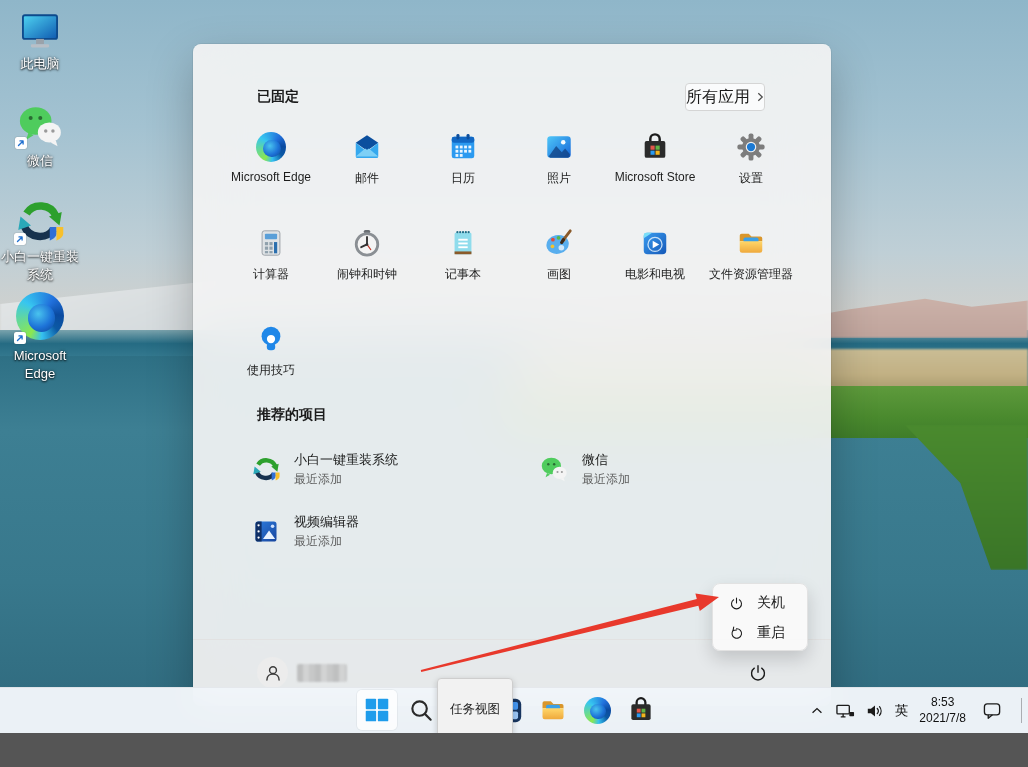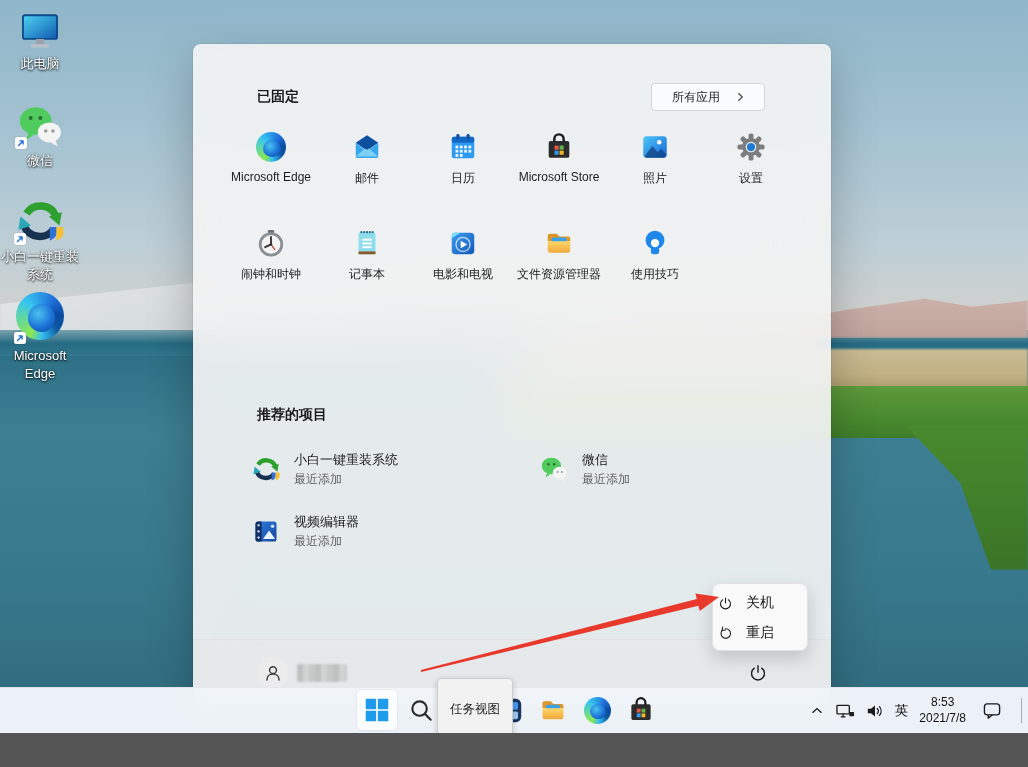--- a/index.html
+++ b/index.html
@@ -41,23 +41,23 @@
   .ic-edge{position:relative;border-radius:50%;display:inline-block;
     background:conic-gradient(from 210deg at 55% 45%,#8ce84f,#37c6f0 26%,#2170dc 52%,#0a4aa0 68%,#0c59a4 80%,#35c1f1 92%,#8ce84f);}
   .ic-edge::after{content:'';position:absolute;width:58%;height:58%;left:24%;top:26%;border-radius:50%;
     background:radial-gradient(circle at 38% 35%,#49c3ee 0%,#1d73d8 55%,#0b4496 100%);}
 
   
   .start-menu{left:193px;top:44px;width:638px;height:662px;border-radius:8px;
     background:rgba(243,243,243,.93);backdrop-filter:blur(26px) saturate(1.3);
     box-shadow:0 18px 45px rgba(0,0,0,.25),0 0 0 1px rgba(0,0,0,.06);z-index:10;}
   .sec-header{position:absolute;font-size:14px;font-weight:700;color:#1b1b1b;margin-left:7px;}
-  .all-apps{position:absolute;right:66px;top:39px;height:26px;display:flex;align-items:center;gap:17px;
-    padding:0 20px;background:rgba(255,255,255,.75);border:1px solid #d5d5d5;border-radius:4px;
-    font-size:12px;color:#1b1b1b;cursor:pointer;}
+  .all-apps{position:absolute;right:66px;top:39px;height:26px;display:flex;align-items:center;gap:7px;
+    padding:0 0;background:rgba(255,255,255,.75);border:1px solid #d5d5d5;border-radius:4px;
+    font-size:16px;color:#1b1b1b;cursor:pointer;}
   .pinned-grid{position:absolute;left:30px;top:76px;display:grid;grid-template-columns:repeat(6,96px);}
   .app{height:84px;display:flex;flex-direction:column;align-items:center;padding-top:12px;
     border-radius:4px;cursor:pointer;}
   .app-label{margin-top:8px;font-size:12px;color:#1d1d1d;white-space:nowrap;}
   .rec-grid{position:absolute;left:59px;top:402px;display:grid;grid-template-columns:288px 288px;row-gap:16px;}
   .rec-item{display:flex;align-items:center;gap:14px;height:46px;border-radius:4px;cursor:pointer;}
   .rec-title{font-size:13px;color:#1b1b1b;}
   .rec-sub{font-size:12px;color:#5f5f5f;margin-top:2px;}
   .user-bar{position:absolute;left:0;right:0;bottom:0;height:66px;border-top:1px solid #e2e2e2;
     background:rgba(232,232,232,.45);border-radius:0 0 8px 8px;}
@@ -66,21 +66,21 @@
   .user-name-blur{position:absolute;left:104px;top:24px;width:50px;height:18px;border-radius:2px;
     background:repeating-linear-gradient(90deg,#b9b9b9 0 6px,#cfcfcf 6px 12px,#c2c2c2 12px 18px);
     filter:blur(1.2px);opacity:.85;}
   .power-btn{position:absolute;right:56px;top:16px;width:34px;height:34px;border-radius:4px;
     display:flex;align-items:center;justify-content:center;cursor:pointer;color:#1b1b1b;}
 
   
   .power-flyout{left:712px;top:583px;width:96px;height:68px;border-radius:8px;z-index:30;
     background:rgba(249,249,249,.97);border:1px solid #e2e2e2;
     box-shadow:0 8px 18px rgba(0,0,0,.16);padding:4px 0;box-sizing:border-box;}
-  .pf-item{height:30px;display:flex;align-items:center;gap:12px;padding-left:4px;
+  .pf-item{height:30px;display:flex;align-items:center;gap:12px;padding-left:15px;
     font-size:14px;color:#1b1b1b;cursor:pointer;}
 
   
   .tooltip{left:437px;top:678px;z-index:25;background:#f2f2f2;border:1px solid #cecece;
     border-radius:4px;padding:22px 12px;font-size:12.5px;color:#1f1f1f;
     box-shadow:0 2px 6px rgba(0,0,0,.18);white-space:nowrap;}
 
   
   .arrow-svg{left:0;top:0;z-index:40;pointer-events:none;}
 
@@ -403,47 +403,59 @@
         <div class="app-label">邮件</div>
       </div>
       <div class="app">
         <svg class="ic" width="30" height="30">
             <use href="#sym-calendar"></use>
           </svg>
         <div class="app-label">日历</div>
       </div>
       <div class="app">
         <svg class="ic" width="30" height="30">
+            <use href="#sym-photos"></use>
+          </svg>
+        <div class="app-label">照片</div>
+      </div>
+      <div class="app">
+        <svg class="ic" width="30" height="30">
             <use href="#sym-store"></use>
           </svg>
         <div class="app-label">Microsoft Store</div>
       </div>
       <div class="app">
         <svg class="ic" width="30" height="30">
-            <use href="#sym-photos"></use>
-          </svg>
-        <div class="app-label">照片</div>
-      </div>
-      <div class="app">
-        <svg class="ic" width="30" height="30">
             <use href="#sym-gear"></use>
           </svg>
         <div class="app-label">设置</div>
       </div>
       <div class="app">
         <svg class="ic" width="30" height="30">
+            <use href="#sym-calc"></use>
+          </svg>
+        <div class="app-label">计算器</div>
+      </div>
+      <div class="app">
+        <svg class="ic" width="30" height="30">
             <use href="#sym-clock"></use>
           </svg>
         <div class="app-label">闹钟和时钟</div>
       </div>
       <div class="app">
         <svg class="ic" width="30" height="30">
             <use href="#sym-notepad"></use>
           </svg>
         <div class="app-label">记事本</div>
+      </div>
+      <div class="app">
+        <svg class="ic" width="30" height="30">
+            <use href="#sym-paint"></use>
+          </svg>
+        <div class="app-label">画图</div>
       </div>
       <div class="app">
         <svg class="ic" width="30" height="30">
             <use href="#sym-movies"></use>
           </svg>
         <div class="app-label">电影和电视</div>
       </div>
       <div class="app">
         <svg class="ic" width="30" height="30">
             <use href="#sym-folder"></use>

